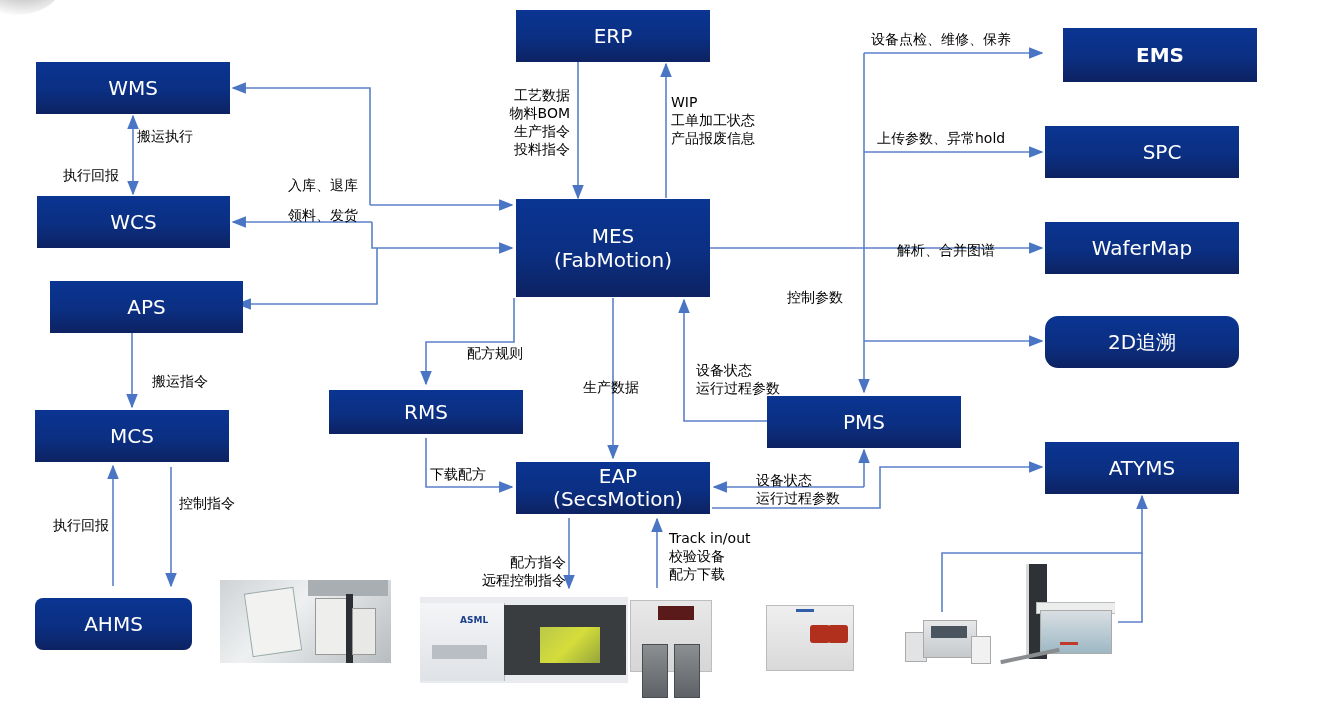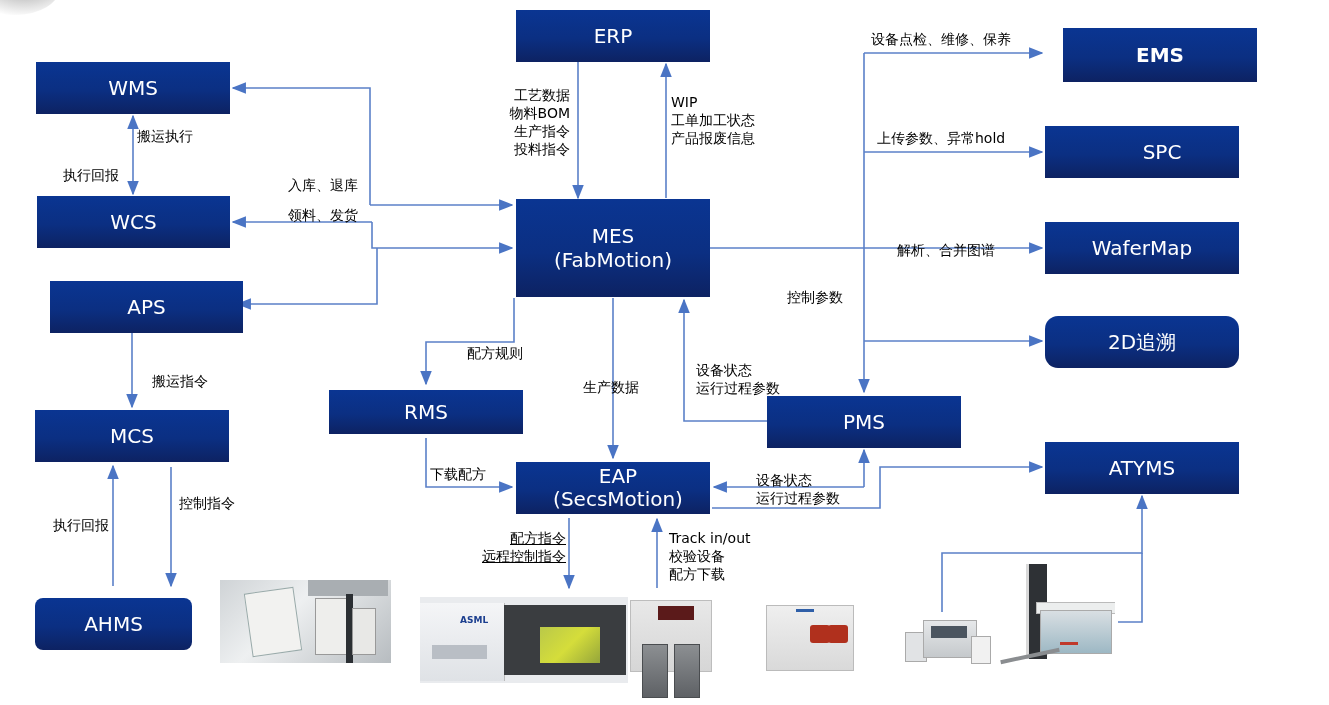--- a/index.html
+++ b/index.html
@@ -216,21 +216,21 @@
 <div class="lbl" style="left:53px;top:516px;">
   <span>执行回报</span>
 </div>
 <div class="lbl" style="left:179px;top:494px;text-align:center;">
   <span>控制指令</span>
 </div>
 <div class="lbl" style="left:756px;top:471px;">
   <span>设备状态</span>
   <span>运行过程参数</span>
 </div>
-<div class="lbl right" style="left:466px;top:529px;width:100px;text-decoration:underline;">
+<div class="lbl right" style="left:466px;top:553px;width:100px;">
   <span>配方指令</span>
   <span>远程控制指令</span>
 </div>
 <div class="lbl" style="left:669px;top:529px;">
   <span>Track in/out</span>
   <span>校验设备</span>
   <span>配方下载</span>
 </div>
 
 <div class="photo ph-ahms">

